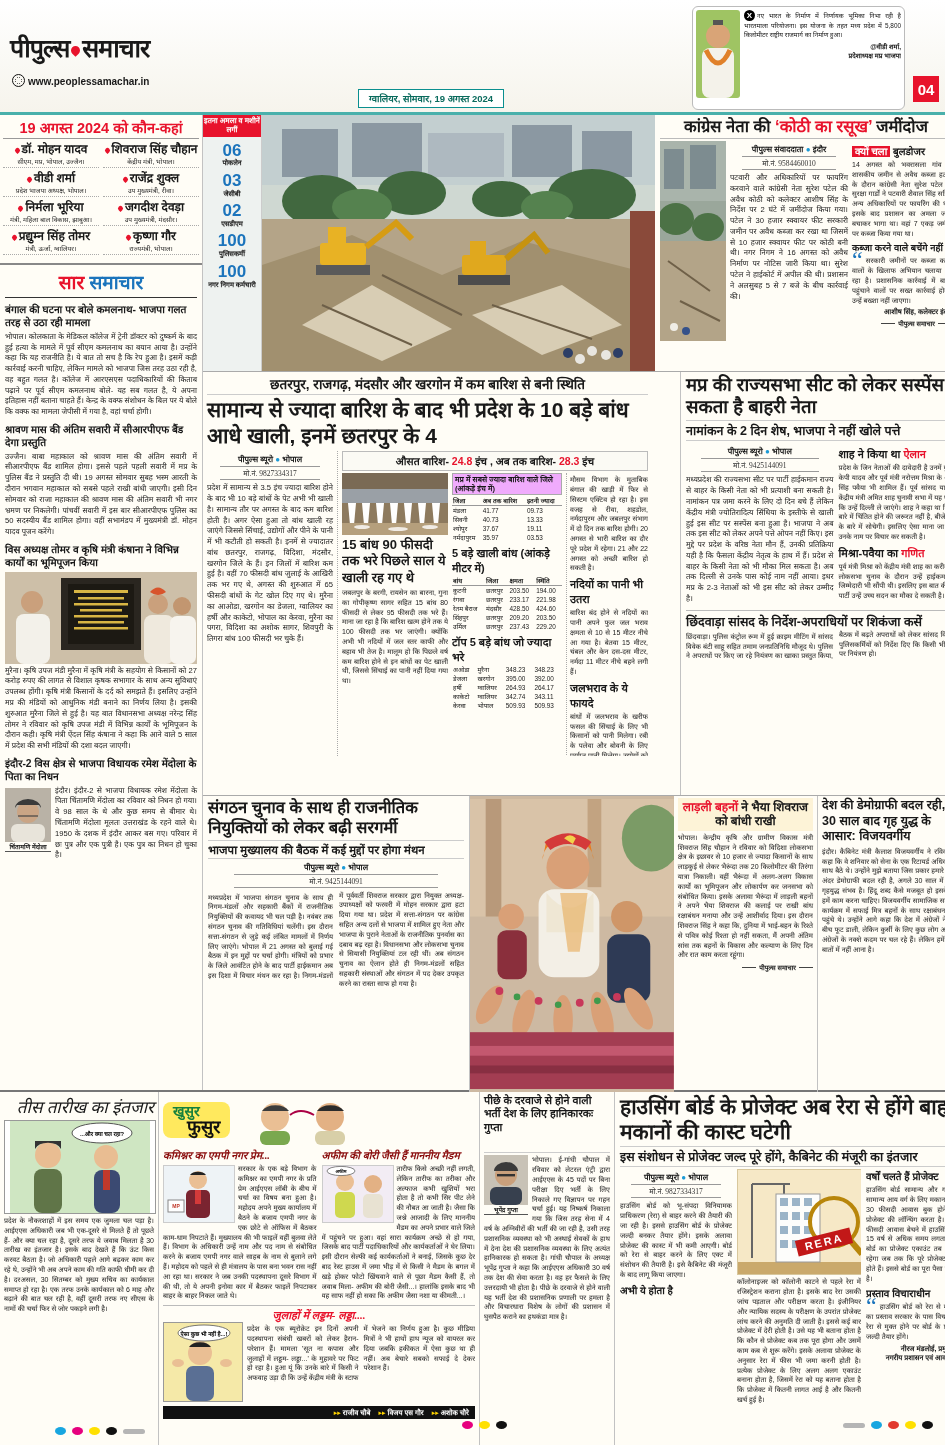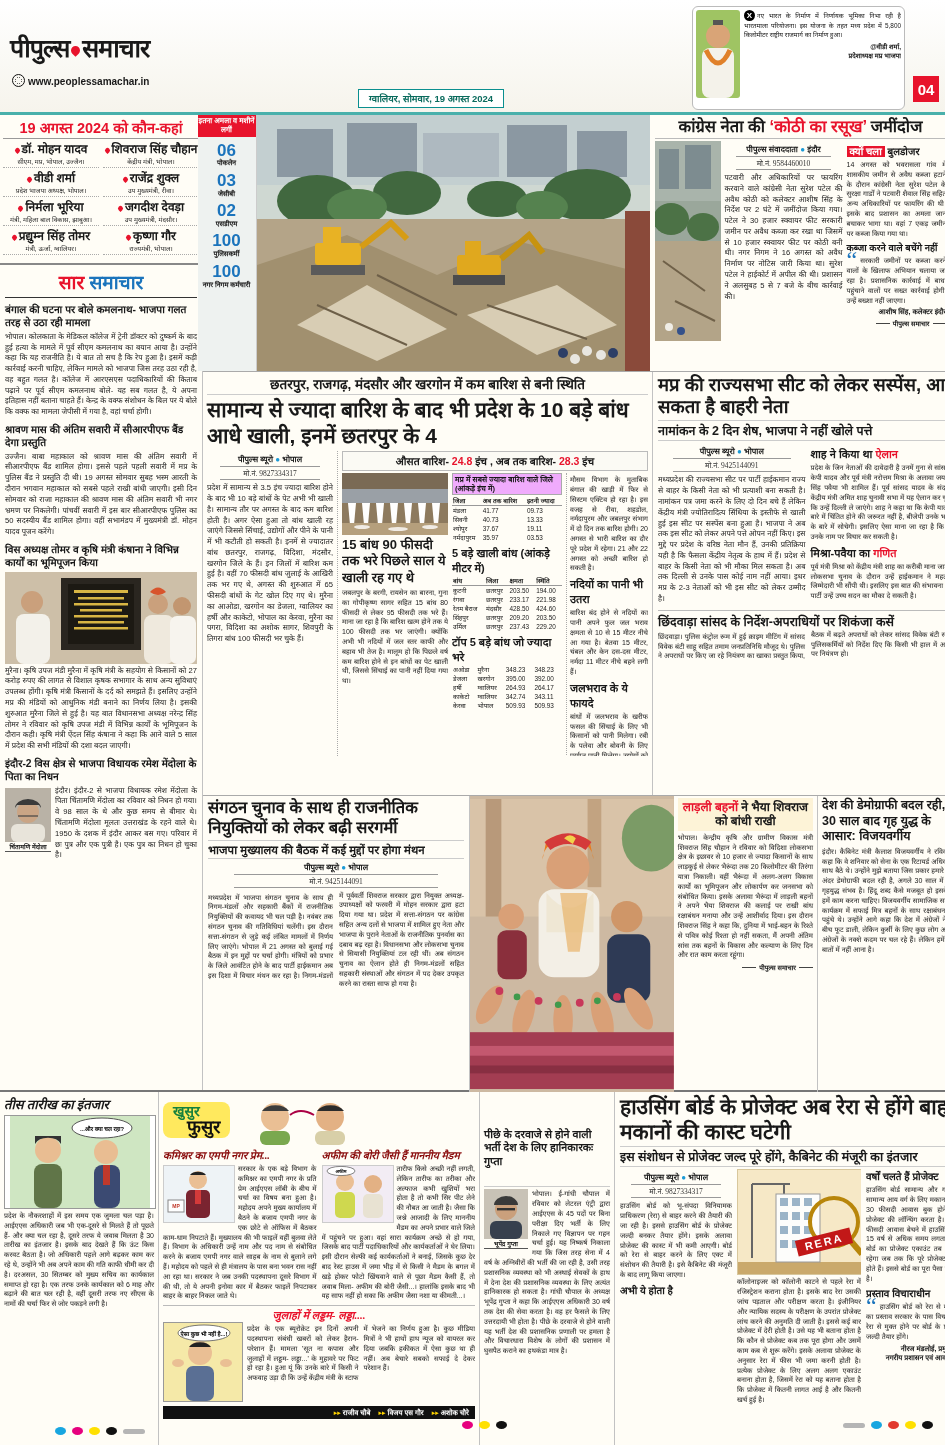--- a/index.html
+++ b/index.html
@@ -52,34 +52,34 @@
   .who-n{font-size:12px;font-weight:bold;text-align:center;}
   .who-d{font-size:6.6px;text-align:center;color:#222;}
   .who-pin{display:inline-block;width:5px;height:5px;background:#e8132c;border-radius:50% 50% 50% 0;transform:rotate(-45deg);margin-right:2px;}
   
   .saar{padding:4px 5px;height:829px;}
   .saar-title{font-size:19px;font-weight:800;text-align:center;border-bottom:1.5px solid #333;padding-bottom:2px;margin-bottom:4px;}
   .saar-h{font-size:10.3px;font-weight:bold;line-height:1.25;margin:6px 0 2px;}
   .portrait{float:left;width:46px;margin:2px 4px 1px 0;text-align:center;}
   .portrait .cap{font-size:6.3px;font-weight:bold;border-bottom:1px solid #555;}
   
-  .rowA{height:256px;display:flex;justify-content:center;}
+  .rowA{height:256px;display:flex;}
   .mach{width:58px;flex:none;background:#eef2f0;border-right:1px solid #ccc;text-align:center;}
   .mach-title{background:#e8132c;color:#fff;font-size:7.3px;font-weight:bold;padding:2px 1px;line-height:1.2;}
   .mach-v{font-size:17px;font-weight:800;color:#1b74bc;line-height:1.05;margin-top:5px;}
   .mach-l{font-size:6.8px;font-weight:bold;line-height:1.1;}
   .photo-main{width:393px;flex:none;}
   .kothi{width:292px;flex:none;padding:2px 5px;}
   .kothi-head{font-size:16.5px;font-weight:800;line-height:1.15;text-align:center;border-bottom:1px solid #bbb;padding-bottom:2px;}
   .kothi-cols{display:flex;gap:4px;margin-top:2px;}
   .kothi-img{width:66px;flex:none;}
   .kothi-c1{width:118px;flex:none;}
   .kothi-c2{flex:1;}
   
-  .rowB{height:423px;display:flex;border-top:1px solid #aaa;}
+  .rowB{height:423px;display:flex;border-top:1px solid #aaa;gap:28px;}
   .dam{width:441px;flex:none;padding:2px 4px;}
   .dam-kicker{font-size:13.5px;font-weight:bold;text-align:center;border-bottom:1px solid #ccc;padding:1px 0;}
   .dam-head{font-size:21px;font-weight:800;line-height:1.22;margin:2px 0 3px;}
   .dam-cols{display:flex;height:305px;}
   .dc1{width:126px;flex:none;padding-right:4px;border-right:1px dotted #aaa;}
   .dright{flex:1;padding-left:4px;}
   .statbar{font-size:10.5px;font-weight:800;text-align:center;border:1px solid #bbb;padding:2px 0;margin-bottom:2px;background:#fbfaf4;}
   .dsub{display:flex;gap:4px;}
   .dc2{width:106px;flex:none;}
   .dc3{width:110px;flex:none;}
@@ -105,35 +105,35 @@
   .sang-sub{font-size:11.5px;font-weight:bold;border-top:1px solid #ccc;border-bottom:1px solid #ccc;margin:2px 0;padding:1px 0;}
   .sang-body{column-count:2;column-gap:6px;}
   .rakhi{width:347px;flex:none;display:flex;border-left:1px solid #c2c2c2;}
   .rakhi-txt{width:138px;padding:2px 4px;}
   .rakhi-head{font-size:12px;font-weight:800;line-height:1.2;background:#fdf3d7;padding:2px;text-align:center;}
   .demo{width:140px;flex:none;border-left:1px solid #c2c2c2;padding:2px 4px;}
   .demo-head{font-size:12.5px;font-weight:800;line-height:1.25;}
   
   .bottom{height:358px;display:flex;border-top:2px solid #777;}
   .tees{width:150px;flex:none;padding:3px 4px;border-right:1px solid #c2c2c2;}
-  .tees-title{font-family:"Liberation Serif",serif;font-style:italic;font-weight:bold;font-size:13px;text-align:left;}
+  .tees-title{font-family:"Liberation Serif",serif;font-style:italic;font-weight:normal;font-size:17px;text-align:right;}
   .khus{width:312px;flex:none;padding:2px 4px;border-right:1px solid #c2c2c2;position:relative;}
   .khus-band{display:flex;align-items:center;height:52px;}
   .khus-title{background:#ffe95e;border-radius:8px;padding:2px 10px;font-weight:800;line-height:1.0;}
   .khus-t1{font-size:14px;color:#15803d;}
   .khus-t2{font-size:18px;color:#111;margin-left:14px;}
   .khus-cols{display:flex;gap:5px;}
   .khus-c{width:50%;}
   .khus-h{font-family:"Liberation Serif",serif;font-style:italic;font-weight:bold;font-size:10.5px;color:#8a0d0d;margin:2px 0;}
   .khus-h3{font-family:"Liberation Serif",serif;font-style:italic;font-weight:bold;font-size:11px;color:#e8132c;text-align:center;border-top:1px solid #bbb;margin-top:2px;padding-top:1px;}
   .credits{background:#111;color:#fff;font-size:7px;font-weight:bold;display:flex;gap:8px;justify-content:flex-end;
            padding:2px 6px;margin-top:2px;}
   .credits .arr{color:#ffd400;}
   .bhar{width:126px;flex:none;padding:2px 4px;border-right:1px solid #c2c2c2;}
-  .bhar-head{font-size:10.8px;font-weight:800;line-height:1.25;border-bottom:1px solid #ccc;padding-bottom:18px;margin-top:34px;}
+  .bhar-head{font-size:10.8px;font-weight:800;line-height:1.25;border-bottom:1px solid #ccc;padding-bottom:18px;}
   .hous{width:351px;flex:none;padding:2px 5px;}
   .hous-head{font-size:21px;font-weight:800;line-height:1.2;}
   .hous-sub{font-size:12.5px;font-weight:bold;border-top:1px solid #ccc;border-bottom:1px solid #ccc;margin:2px 0;padding:1px 0;}
   .hous-cols{display:flex;gap:5px;}
   .hc1{width:112px;flex:none;}
   .hc2{width:124px;flex:none;}
   .hc3{flex:1;}
   .hous-sh{font-size:10px;font-weight:bold;margin:3px 0 1px;}
   .attrib{font-size:7px;font-weight:bold;text-align:right;margin-top:2px;}
   

